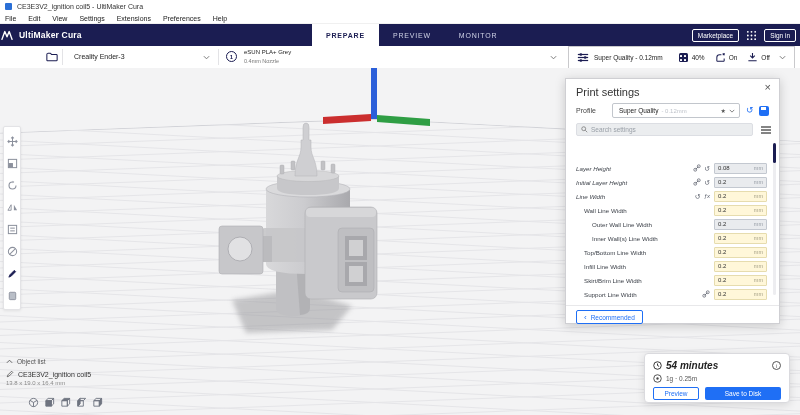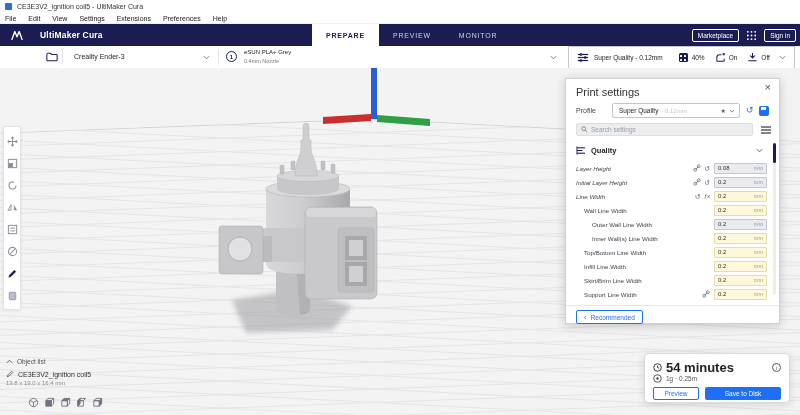--- a/index.html
+++ b/index.html
@@ -11,21 +11,21 @@
   .titlebar { height:13px; background:#fff; display:flex; align-items:center; padding-left:5px; }
   .doc-icon { width:7px; height:7px; background:#2a6fd6; border-radius:1px; margin-right:5px; }
   .win-title { font-size:7px; color:#333; }
 
   
   .menubar { height:11px; background:#fff; display:flex; align-items:center; padding-left:5px; gap:12px; border-bottom:1px solid #f0f0f0; }
   .menu-item { font-size:7px; color:#222; cursor:default; }
 
   
   .appheader { height:22px; background:#1b1d52; position:relative; display:flex; align-items:center; }
-  .brand { display:flex; align-items:center; gap:16px; padding-left:10px; }
+  .brand { display:flex; align-items:center; gap:5px; }
   .brand-name { color:#fff; font-size:8.5px; font-weight:bold; letter-spacing:.2px; }
   .tabs { position:absolute; left:312px; top:0; height:22px; display:flex; align-items:stretch; }
   .tab { color:#cfd2e6; font-size:7px; letter-spacing:.8px; display:flex; align-items:center; padding:0 14px; }
   .tab.active { background:#fff; color:#1b1d52; font-weight:bold; }
   .hdr-right { position:absolute; right:4px; top:0; height:22px; display:flex; align-items:center; gap:7px; }
   .pill-btn { border:1px solid #fff; border-radius:2px; color:#fff; font-size:6.5px; padding:2px 5px; }
 
   
   .configbar { height:23px; background:#fff; border-bottom:1px solid #e2e2e4; position:relative; }
   .cfg-divider { position:absolute; top:3px; bottom:3px; width:1px; background:#e3e3e6; }
@@ -90,21 +90,21 @@
   .funit { font-size:5.5px; color:#a9a48a; }
   .field.gray .funit { color:#9aa0a8; }
   .panel-footer-line { position:absolute; left:0; right:0; top:226px; height:1px; background:#e8e8ea; }
   .back-btn { position:absolute; left:10px; top:231px; height:14px; border:1px solid #1f6ff5; border-radius:2px; background:#fff; color:#1f6ff5; font-size:6.5px; display:flex; align-items:center; padding:0 7px; gap:4px; }
   .vscroll-track { position:absolute; right:3px; top:64px; bottom:28px; width:3px; background:#ededf0; border-radius:2px; }
   .vscroll-thumb { position:absolute; top:0; left:0; width:3px; height:20px; background:#1b1d52; border-radius:2px; }
 
   
   .summary { position:absolute; left:644px; top:353px; width:146px; height:50px; background:#fff; border:1px solid #dadade; border-radius:4px; box-shadow:0 2px 8px rgba(0,0,0,.12); }
   .sum-row1 { position:absolute; left:8px; top:6px; right:8px; display:flex; align-items:center; gap:4px; }
-  .sum-time { font-size:13px; font-weight:bold; color:#222; flex:1; }
+  .sum-time { font-size:10px; font-weight:bold; color:#222; flex:1;font-style:italic; }
   .info-circ { width:9px; height:9px; border:1px solid #555; border-radius:50%; font-size:5.5px; color:#555; display:flex; align-items:center; justify-content:center; }
   .sum-row2 { position:absolute; left:8px; top:20px; display:flex; align-items:center; gap:4px; }
   .sum-usage { font-size:6.5px; color:#555; }
   .sum-btns { position:absolute; left:8px; right:8px; top:33px; display:flex; gap:6px; }
   .btn-outline { width:46px; height:13px; border:1px solid #1f6ff5; border-radius:2px; color:#1f6ff5; font-size:6.5px; display:flex; align-items:center; justify-content:center; background:#fff; }
   .btn-fill { flex:1; height:13px; background:#1f6ff5; border-radius:2px; color:#fff; font-size:6.5px; display:flex; align-items:center; justify-content:center; }
 </style>
 </head>
 <body>
 
@@ -444,34 +444,20 @@
     </div>
     <svg width="10" height="8" viewBox="0 0 10 8">
         <g stroke="#333" stroke-width="1.2">
           <line x1="0" y1="1" x2="10" y2="1"></line>
           <line x1="0" y1="4" x2="10" y2="4"></line>
           <line x1="0" y1="7" x2="10" y2="7"></line>
         </g>
       </svg>
   </div>
 
-  <div class="sec-head">
-    <svg width="10" height="9" viewBox="0 0 11 10">
-        <g stroke="#1b1d52" stroke-width="1.2">
-          <line x1="1" y1="2" x2="10" y2="2"></line>
-          <line x1="1" y1="5" x2="7" y2="5"></line>
-          <line x1="1" y1="8" x2="10" y2="8"></line>
-        </g>
-        <path d="M1 0.5 L1 9.5" stroke="#1b1d52" stroke-width="1"></path>
-      </svg>
-    <span class="sec-title">Quality</span>
-    <svg width="7" height="7" viewBox="0 0 8 8">
-        <path d="M1 2.5 L4 5.5 L7 2.5" fill="none" stroke="#666" stroke-width="1.1"></path>
-      </svg>
-  </div>
 
   <div class="rows">
     <div class="srow it">
       <span class="lbl">Layer Height</span>
       <span class="ricons">
         <svg width="8" height="8" viewBox="0 0 10 10">
             <path d="M3.2 6.8 L6.8 3.2" stroke="#5a5f6b" stroke-width="1"></path>
             <circle cx="2.8" cy="7.2" r="1.8" fill="none" stroke="#5a5f6b" stroke-width="0.9"></circle>
             <circle cx="7.2" cy="2.8" r="1.8" fill="none" stroke="#5a5f6b" stroke-width="0.9"></circle>
           </svg>

